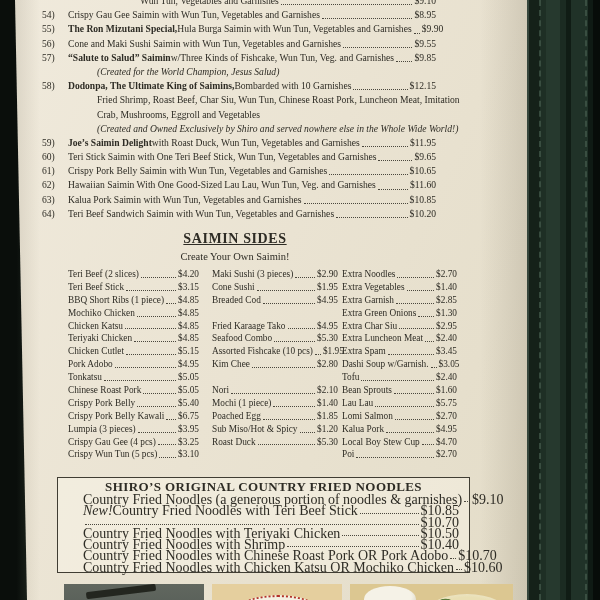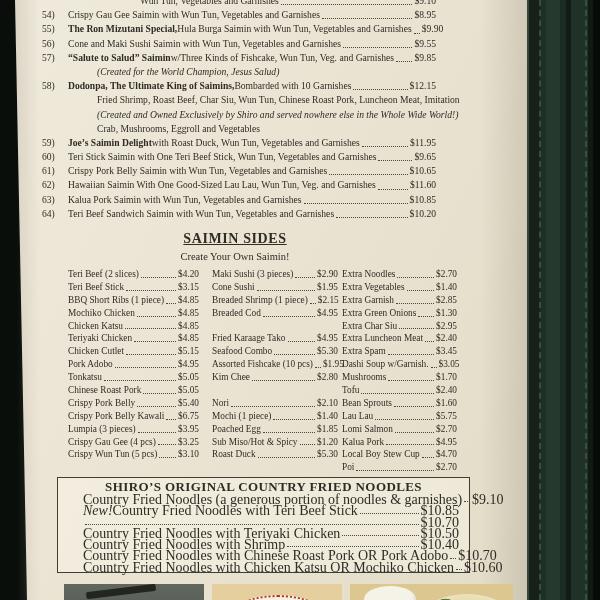--- a/index.html
+++ b/index.html
@@ -139,31 +139,31 @@
         <span class="price">$12.15</span>
       </div>
 
       <div class="menu-row t-desc">
         <span class="num"></span>
         <span class="bold"></span>
         <span class="txt">Fried Shrimp, Roast Beef, Char Siu, Wun Tun, Chinese Roast Pork, Luncheon Meat, Imitation</span>
 
       </div>
 
+      <div class="menu-row t-desc">
+        <span class="num"></span>
+        <span class="bold"></span>
+        <span class="txt">Crab, Mushrooms, Eggroll and Vegetables</span>
+
+      </div>
+
       <div class="menu-row t-note">
         <span class="num"></span>
         <span class="bold"></span>
         <span class="txt">(Created and Owned Exclusively by Shiro and served nowhere else in the Whole Wide World!)</span>
-
-      </div>
-
-      <div class="menu-row t-desc">
-        <span class="num"></span>
-        <span class="bold"></span>
-        <span class="txt">Crab, Mushrooms, Eggroll and Vegetables</span>
 
       </div>
 
       <div class="menu-row t-item">
         <span class="num">59)</span>
         <span class="bold">Joe’s Saimin Delight</span>
         <span class="txt"> with Roast Duck, Wun Tun, Vegetables and Garnishes</span>
         <span class="leader"></span>
         <span class="price">$11.95</span>
       </div>
@@ -313,25 +313,20 @@
         <span class="leader"></span>
         <span class="price">$2.90</span>
       </div>
 
       <div class="side-row t-item">
         <span class="slabel">Cone Sushi</span>
         <span class="leader"></span>
         <span class="price">$1.95</span>
       </div>
 
-      <div class="side-row t-item">
-        <span class="slabel">Breaded Shrimp (1 piece)</span>
-        <span class="leader"></span>
-        <span class="price">$2.15</span>
-      </div>
 
       <div class="side-row t-item">
         <span class="slabel">Breaded Cod</span>
         <span class="leader"></span>
         <span class="price">$4.95</span>
       </div>
 
       <div class="side-row t-gap">
         <span class="slabel"></span>
 
@@ -442,25 +437,20 @@
         <span class="leader"></span>
         <span class="price">$3.45</span>
       </div>
 
       <div class="side-row t-item">
         <span class="slabel">Dashi Soup w/Garnish.</span>
         <span class="leader"></span>
         <span class="price">$3.05</span>
       </div>
 
-      <div class="side-row t-item">
-        <span class="slabel">Mushrooms</span>
-        <span class="leader"></span>
-        <span class="price">$1.70</span>
-      </div>
 
       <div class="side-row t-item">
         <span class="slabel">Tofu</span>
         <span class="leader"></span>
         <span class="price">$2.40</span>
       </div>
 
       <div class="side-row t-item">
         <span class="slabel">Bean Sprouts</span>
         <span class="leader"></span>

